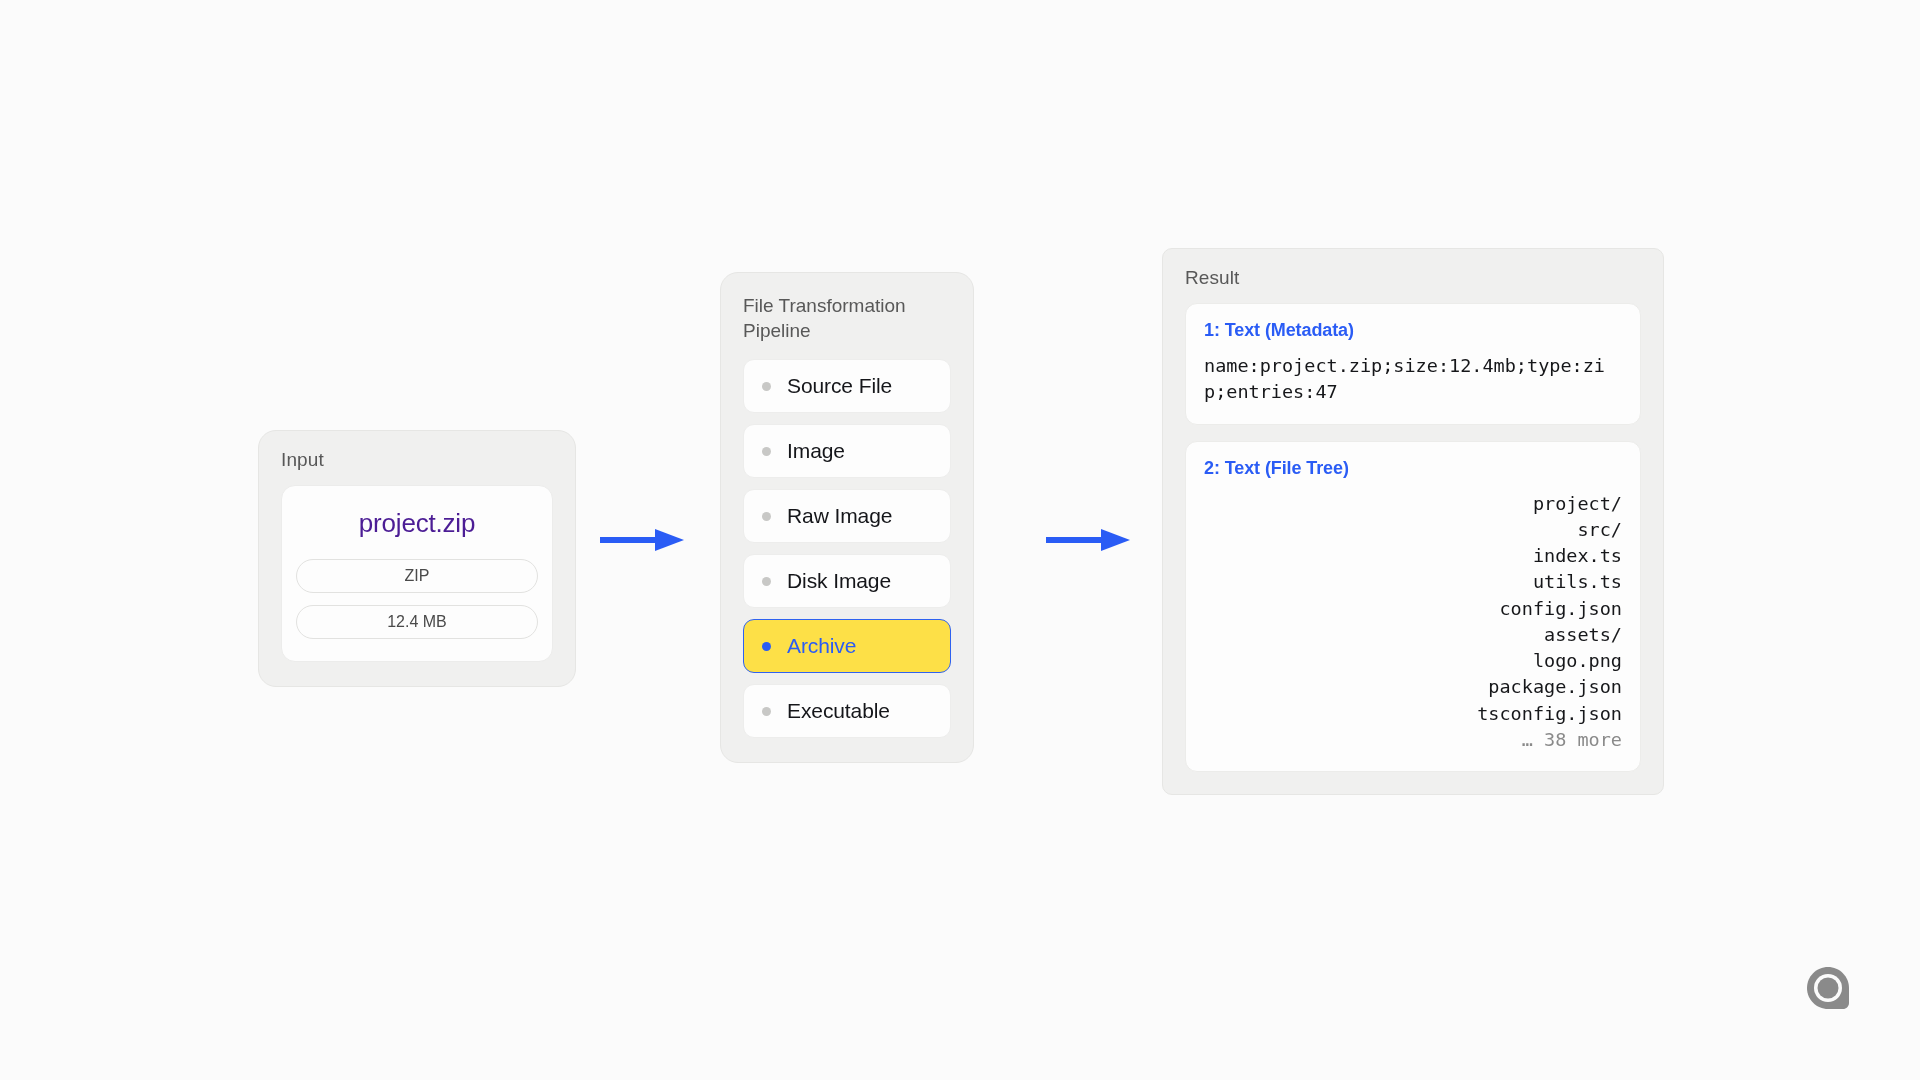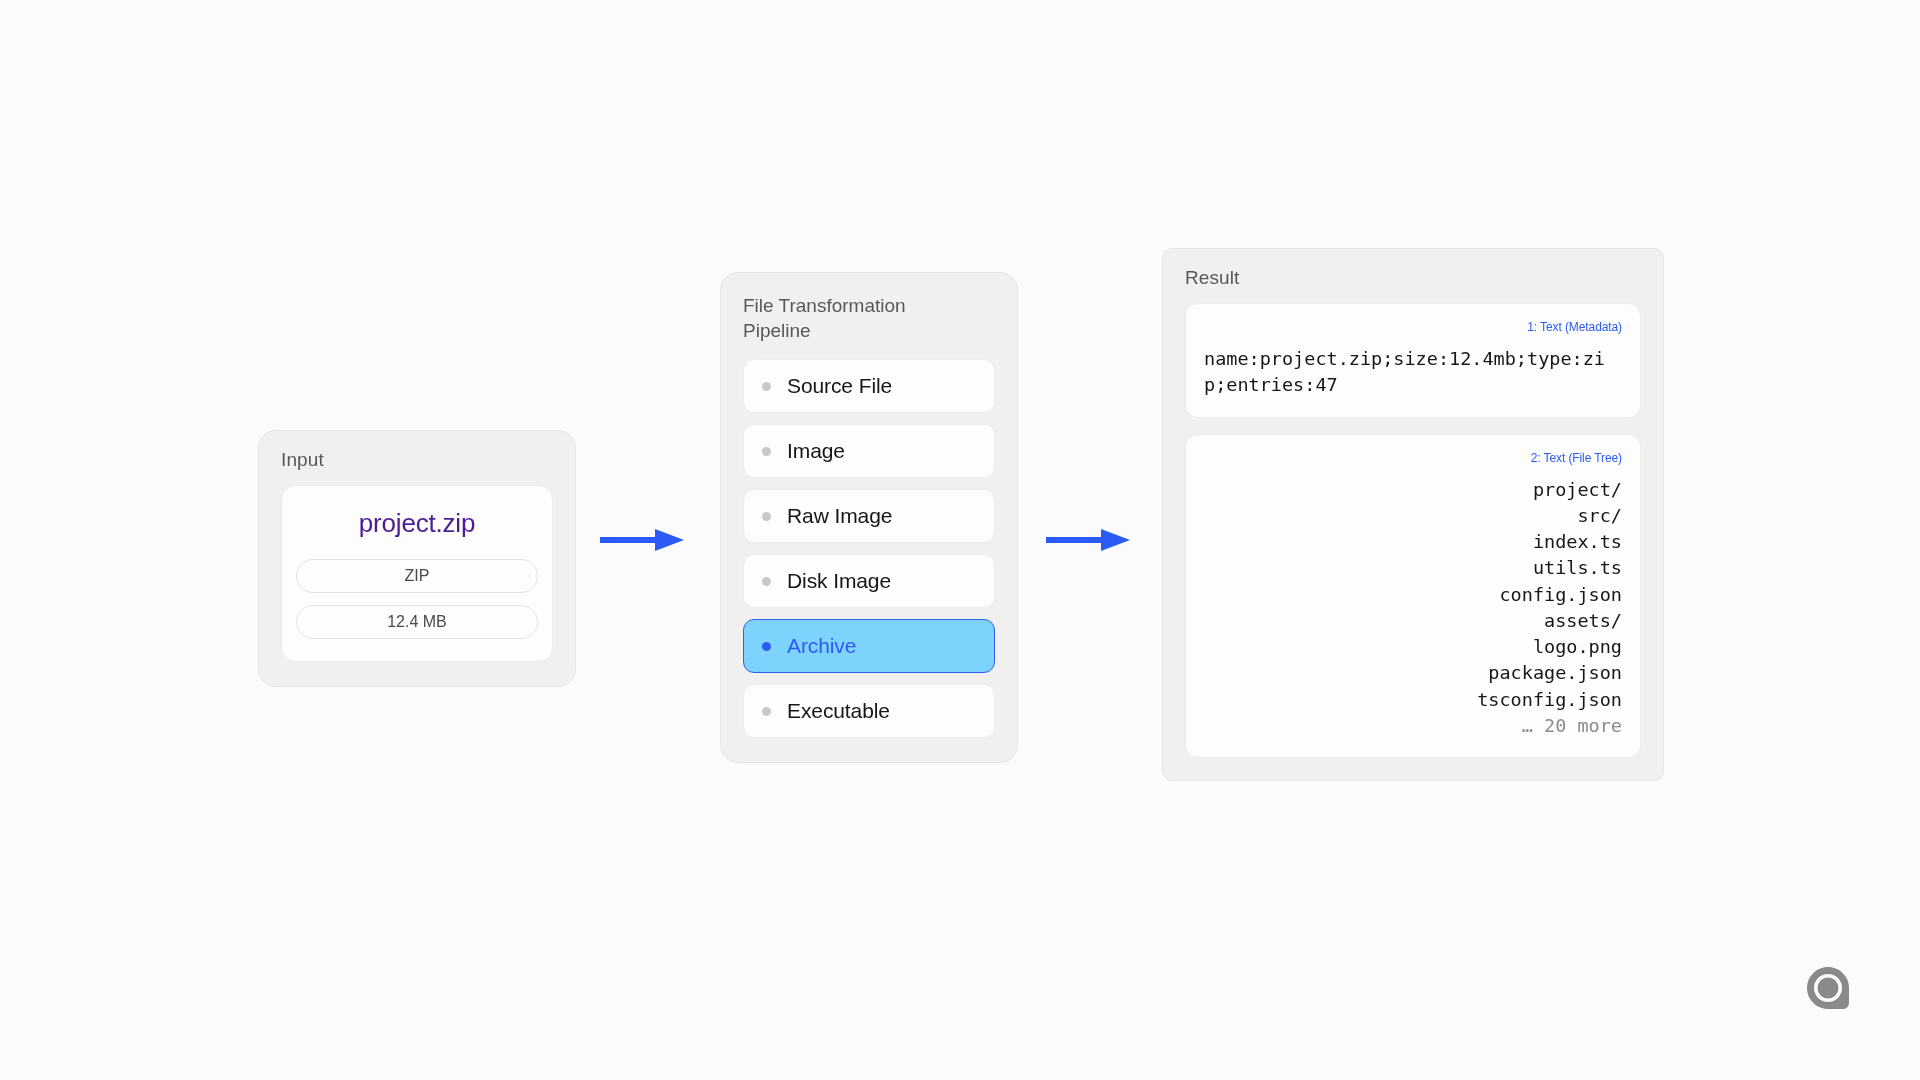--- a/index.html
+++ b/index.html
@@ -76,21 +76,21 @@
     height: 26px;
   }
   .arrow-1 { left: 600px; top: 527px; }
   .arrow-2 { left: 1046px; top: 527px; }
 
   
   .pipeline-panel {
     position: absolute;
     left: 720px;
     top: 272px;
-    width: 298px;
+    width: 254px;
     box-sizing: border-box;
     background: #f0f0ef;
     border: 1px solid #e6e6e4;
     border-radius: 18px;
     padding: 20px 22px 24px 22px;
   }
   .pipeline-title {
     font-size: 19px;
     color: #585858;
     line-height: 1.32;
@@ -118,21 +118,21 @@
     border-radius: 50%;
     background: #c8c8c6;
     flex: 0 0 auto;
   }
   .pipe-label {
     font-size: 21px;
     color: #15161a;
     letter-spacing: -0.1px;
   }
   .pipe-item.active {
-    background: #7dd3fc;
+    background: #fde047;
     border: 1px solid #2f62f0;
   }
   .pipe-item.active .pipe-dot { background: #2a5cf5; }
   .pipe-item.active .pipe-label { color: #2a5cf5; }
 
   
   .result-panel {
     position: absolute;
     left: 1162px;
     top: 248px;
@@ -148,26 +148,25 @@
     flex-direction: column;
     gap: 16px;
   }
   .out-card {
     background: #fdfdfd;
     border: 1px solid #ececea;
     border-radius: 12px;
     padding: 16px 18px 18px 18px;
   }
   .out-label {
-    font-size: 12px;
-    font-weight: 400;
+    font-size: 18px;
+    font-weight: 700;
     color: #2a5cf5;
     margin-bottom: 12px;
     letter-spacing: -0.1px;
-    text-align: right;
   }
   .out-body {
     font-family: "DejaVu Sans Mono", monospace;
     font-size: 18.5px;
     line-height: 1.42;
     color: #16171a;
     white-space: pre-wrap;
     word-break: break-all;
   }
   .out-body.tree {
@@ -266,21 +265,21 @@
         <div class="out-label">2: Text (File Tree)</div>
         <div class="out-body tree">project/
   src/
     index.ts
     utils.ts
     config.json
   assets/
     logo.png
   package.json
   tsconfig.json</div>
-        <div class="out-body tree tree-more">… 20 more</div>
+        <div class="out-body tree tree-more">… 38 more</div>
       </div>
 
     </div>
   </div>
 
   <div class="logo-mark">
     <svg width="44" height="44" viewBox="0 0 44 44" xmlns="http://www.w3.org/2000/svg">
       <path d="M22 1 C10.4 1 1 10.4 1 22 C1 33.6 10.4 43 22 43 L37 43 C40.3 43 43 40.3 43 37 L43 22 C43 10.4 33.6 1 22 1 Z" fill="#8a8a8a"></path>
       <circle cx="22" cy="22" r="14" fill="#fbfbfb"></circle>
       <circle cx="22" cy="22" r="10.5" fill="#8a8a8a"></circle>

